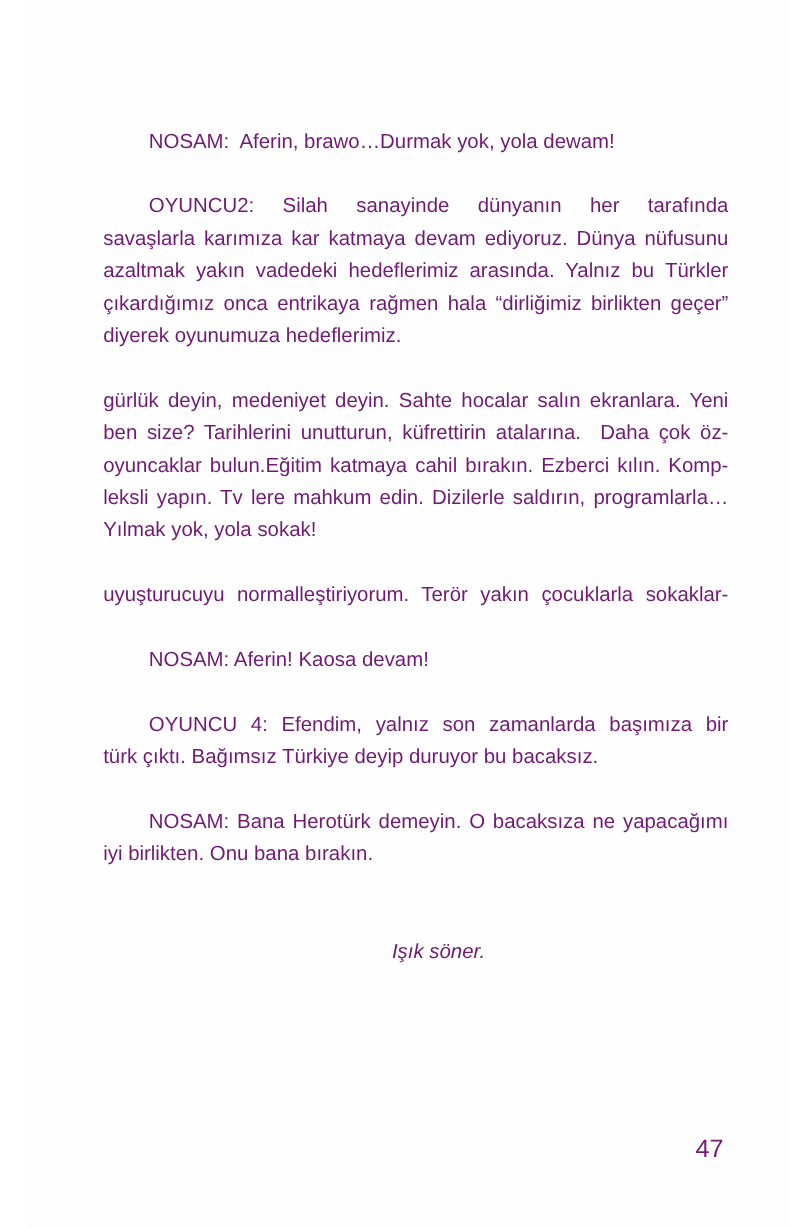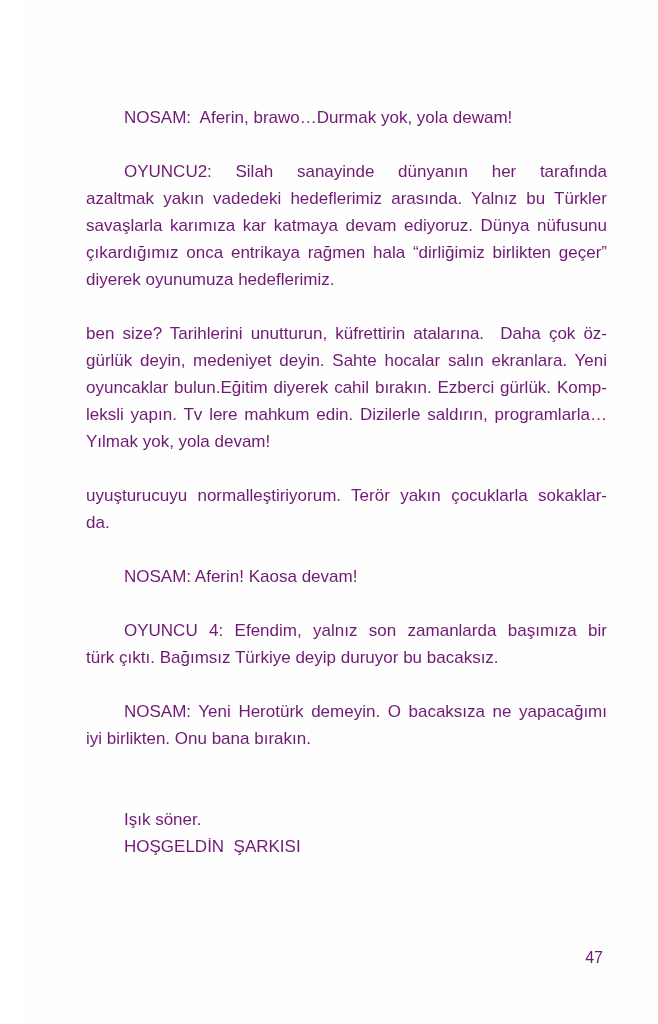--- a/index.html
+++ b/index.html
@@ -40,71 +40,70 @@
   }
   .line.last {
     text-align-last: left;       
   }
   .stage-block {
     margin-top: 54px;            
   }
   .stage-line {
     white-space: pre-wrap;
     padding-left: 38px;
-    text-align: left;
+    text-align: center;
     height: 27px;
     overflow: hidden;
+    font-style: italic;
   }
   .page-number {
     position: absolute;
     top: 944px;
     right: 76px;
-    font-size: 16px;
+    font-size: 21px;
     line-height: 27px;
     text-align: right;
   }
 </style>
 </head>
 <body>
 
 <div class="page">
   <main class="text-block">
     <div id="paragraphs">
         <div class="para">
           <div class="line first last">NOSAM:  Aferin, brawo…Durmak yok, yola dewam!</div>
         </div>
         <div class="para">
           <div class="line first">OYUNCU2: Silah sanayinde dünyanın her tarafında çıkardığımız</div>
+          <div class="line">savaşlarla karımıza kar katmaya devam ediyoruz. Dünya nüfusunu</div>
           <div class="line">azaltmak yakın vadedeki hedeflerimiz arasında. Yalnız bu Türkler</div>
-          <div class="line">savaşlarla karımıza kar katmaya devam ediyoruz. Dünya nüfusunu</div>
           <div class="line">çıkardığımız onca entrikaya rağmen hala “dirliğimiz birlikten geçer”</div>
           <div class="line last">diyerek oyunumuza hedeflerimiz.</div>
         </div>
         <div class="para">
+          <div class="line">gürlük deyin, medeniyet deyin. Sahte hocalar salın ekranlara. Yeni</div>
           <div class="line">ben size? Tarihlerini unutturun, küfrettirin atalarına.  Daha çok öz-</div>
-          <div class="line">gürlük deyin, medeniyet deyin. Sahte hocalar salın ekranlara. Yeni</div>
-          <div class="line">oyuncaklar bulun.Eğitim diyerek cahil bırakın. Ezberci gürlük. Komp-</div>
+          <div class="line">oyuncaklar bulun.Eğitim katmaya cahil bırakın. Ezberci kılın. Komp-</div>
           <div class="line">leksli yapın. Tv lere mahkum edin. Dizilerle saldırın, programlarla…</div>
-          <div class="line last">Yılmak yok, yola devam!</div>
+          <div class="line last">Yılmak yok, yola sokak!</div>
         </div>
         <div class="para">
           <div class="line">uyuşturucuyu normalleştiriyorum. Terör yakın çocuklarla sokaklar-</div>
-          <div class="line last">da.</div>
         </div>
         <div class="para">
           <div class="line first last">NOSAM: Aferin! Kaosa devam!</div>
         </div>
         <div class="para">
           <div class="line first">OYUNCU 4: Efendim, yalnız son zamanlarda başımıza bir Hero-</div>
           <div class="line last">türk çıktı. Bağımsız Türkiye deyip duruyor bu bacaksız.</div>
         </div>
         <div class="para">
-          <div class="line first">NOSAM: Yeni Herotürk demeyin. O bacaksıza ne yapacağımı</div>
+          <div class="line first">NOSAM: Bana Herotürk demeyin. O bacaksıza ne yapacağımı</div>
           <div class="line last">iyi birlikten. Onu bana bırakın.</div>
         </div>
       </div>
     <div id="stage" class="stage-block">
         <div class="stage-line">Işık söner.</div>
-        <div class="stage-line">HOŞGELDİN  ŞARKISI</div>
       </div>
   </main>
   <div class="page-number">47</div>
 </div>
 
 </body></html>

